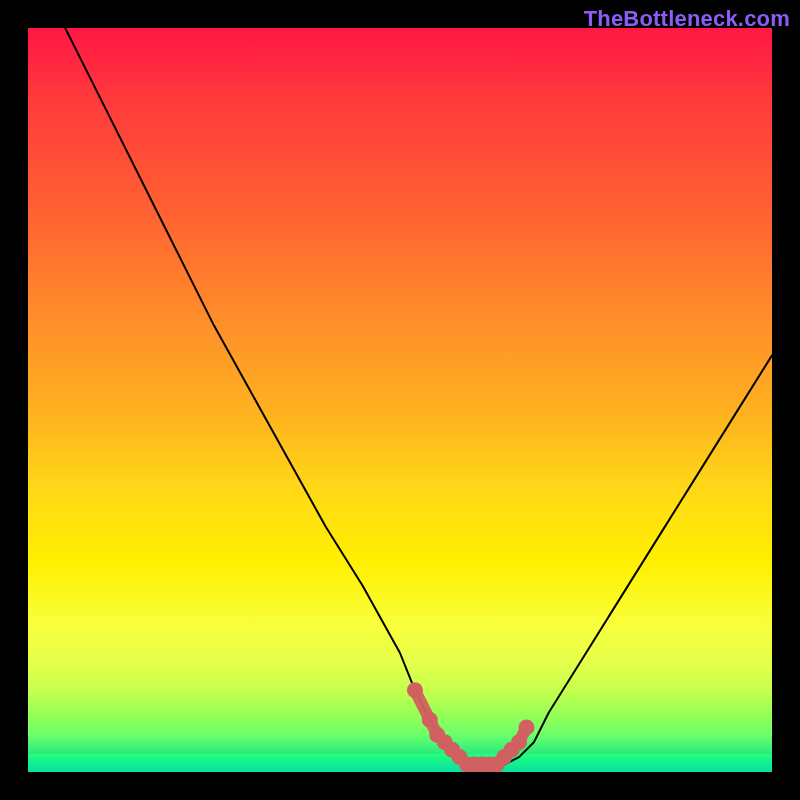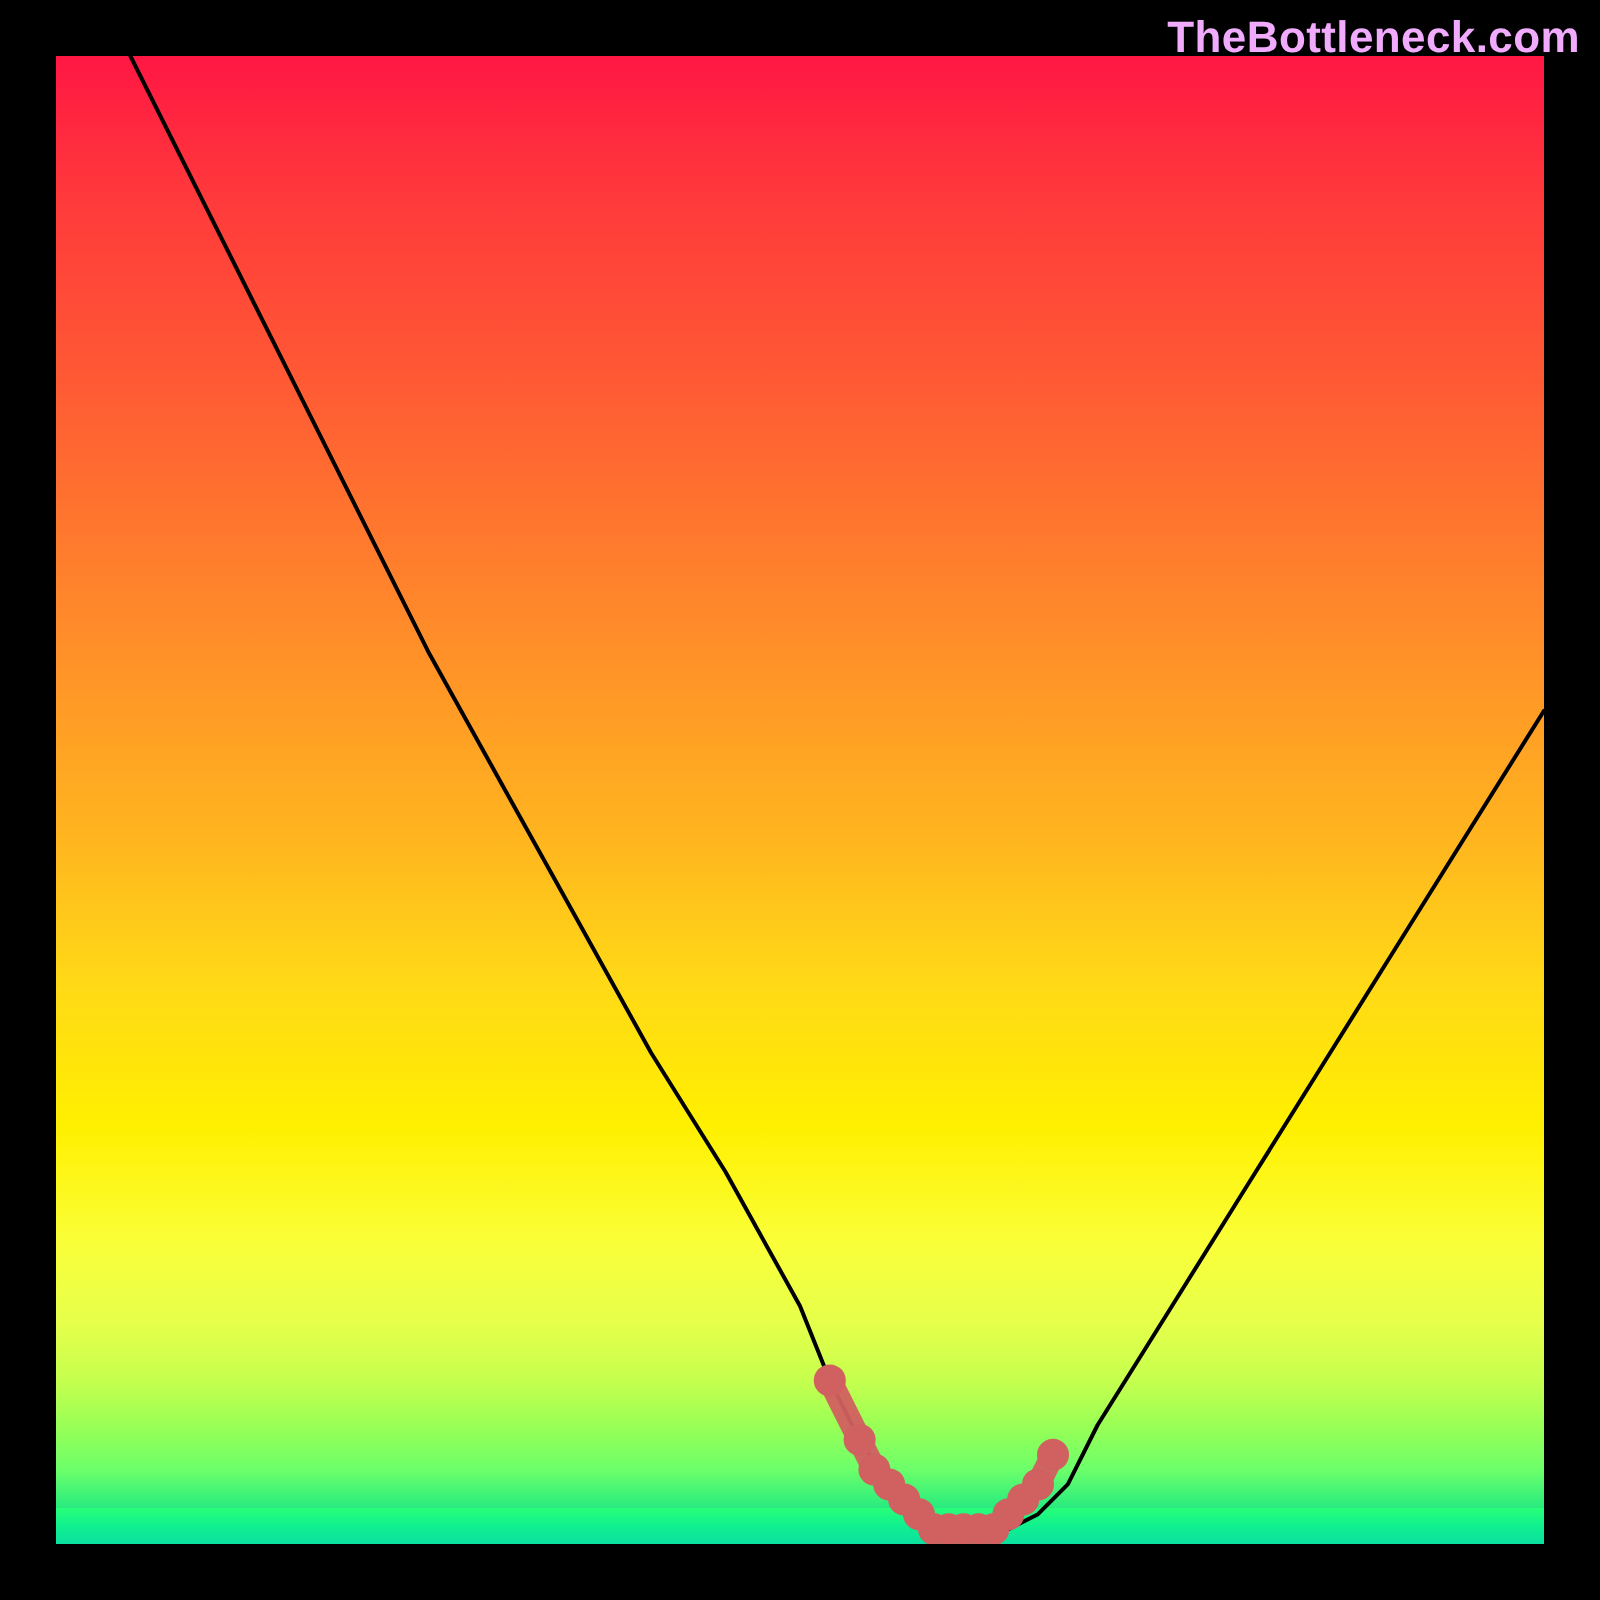--- a/index.html
+++ b/index.html
@@ -14,21 +14,21 @@
   .outer {
     width: 800px;
     height: 800px;
     background: #000;
     position: relative;
   }
   .watermark {
     position: absolute;
     top: 6px;
     right: 10px;
-    color: #f0abfc;
+    color: #8b5cf6;
     font-size: 22px;
     font-weight: 600;
     letter-spacing: 0.2px;
     z-index: 10;
   }
   .plot-area {
     position: absolute;
     left: 28px;
     top: 28px;
     width: 744px;

